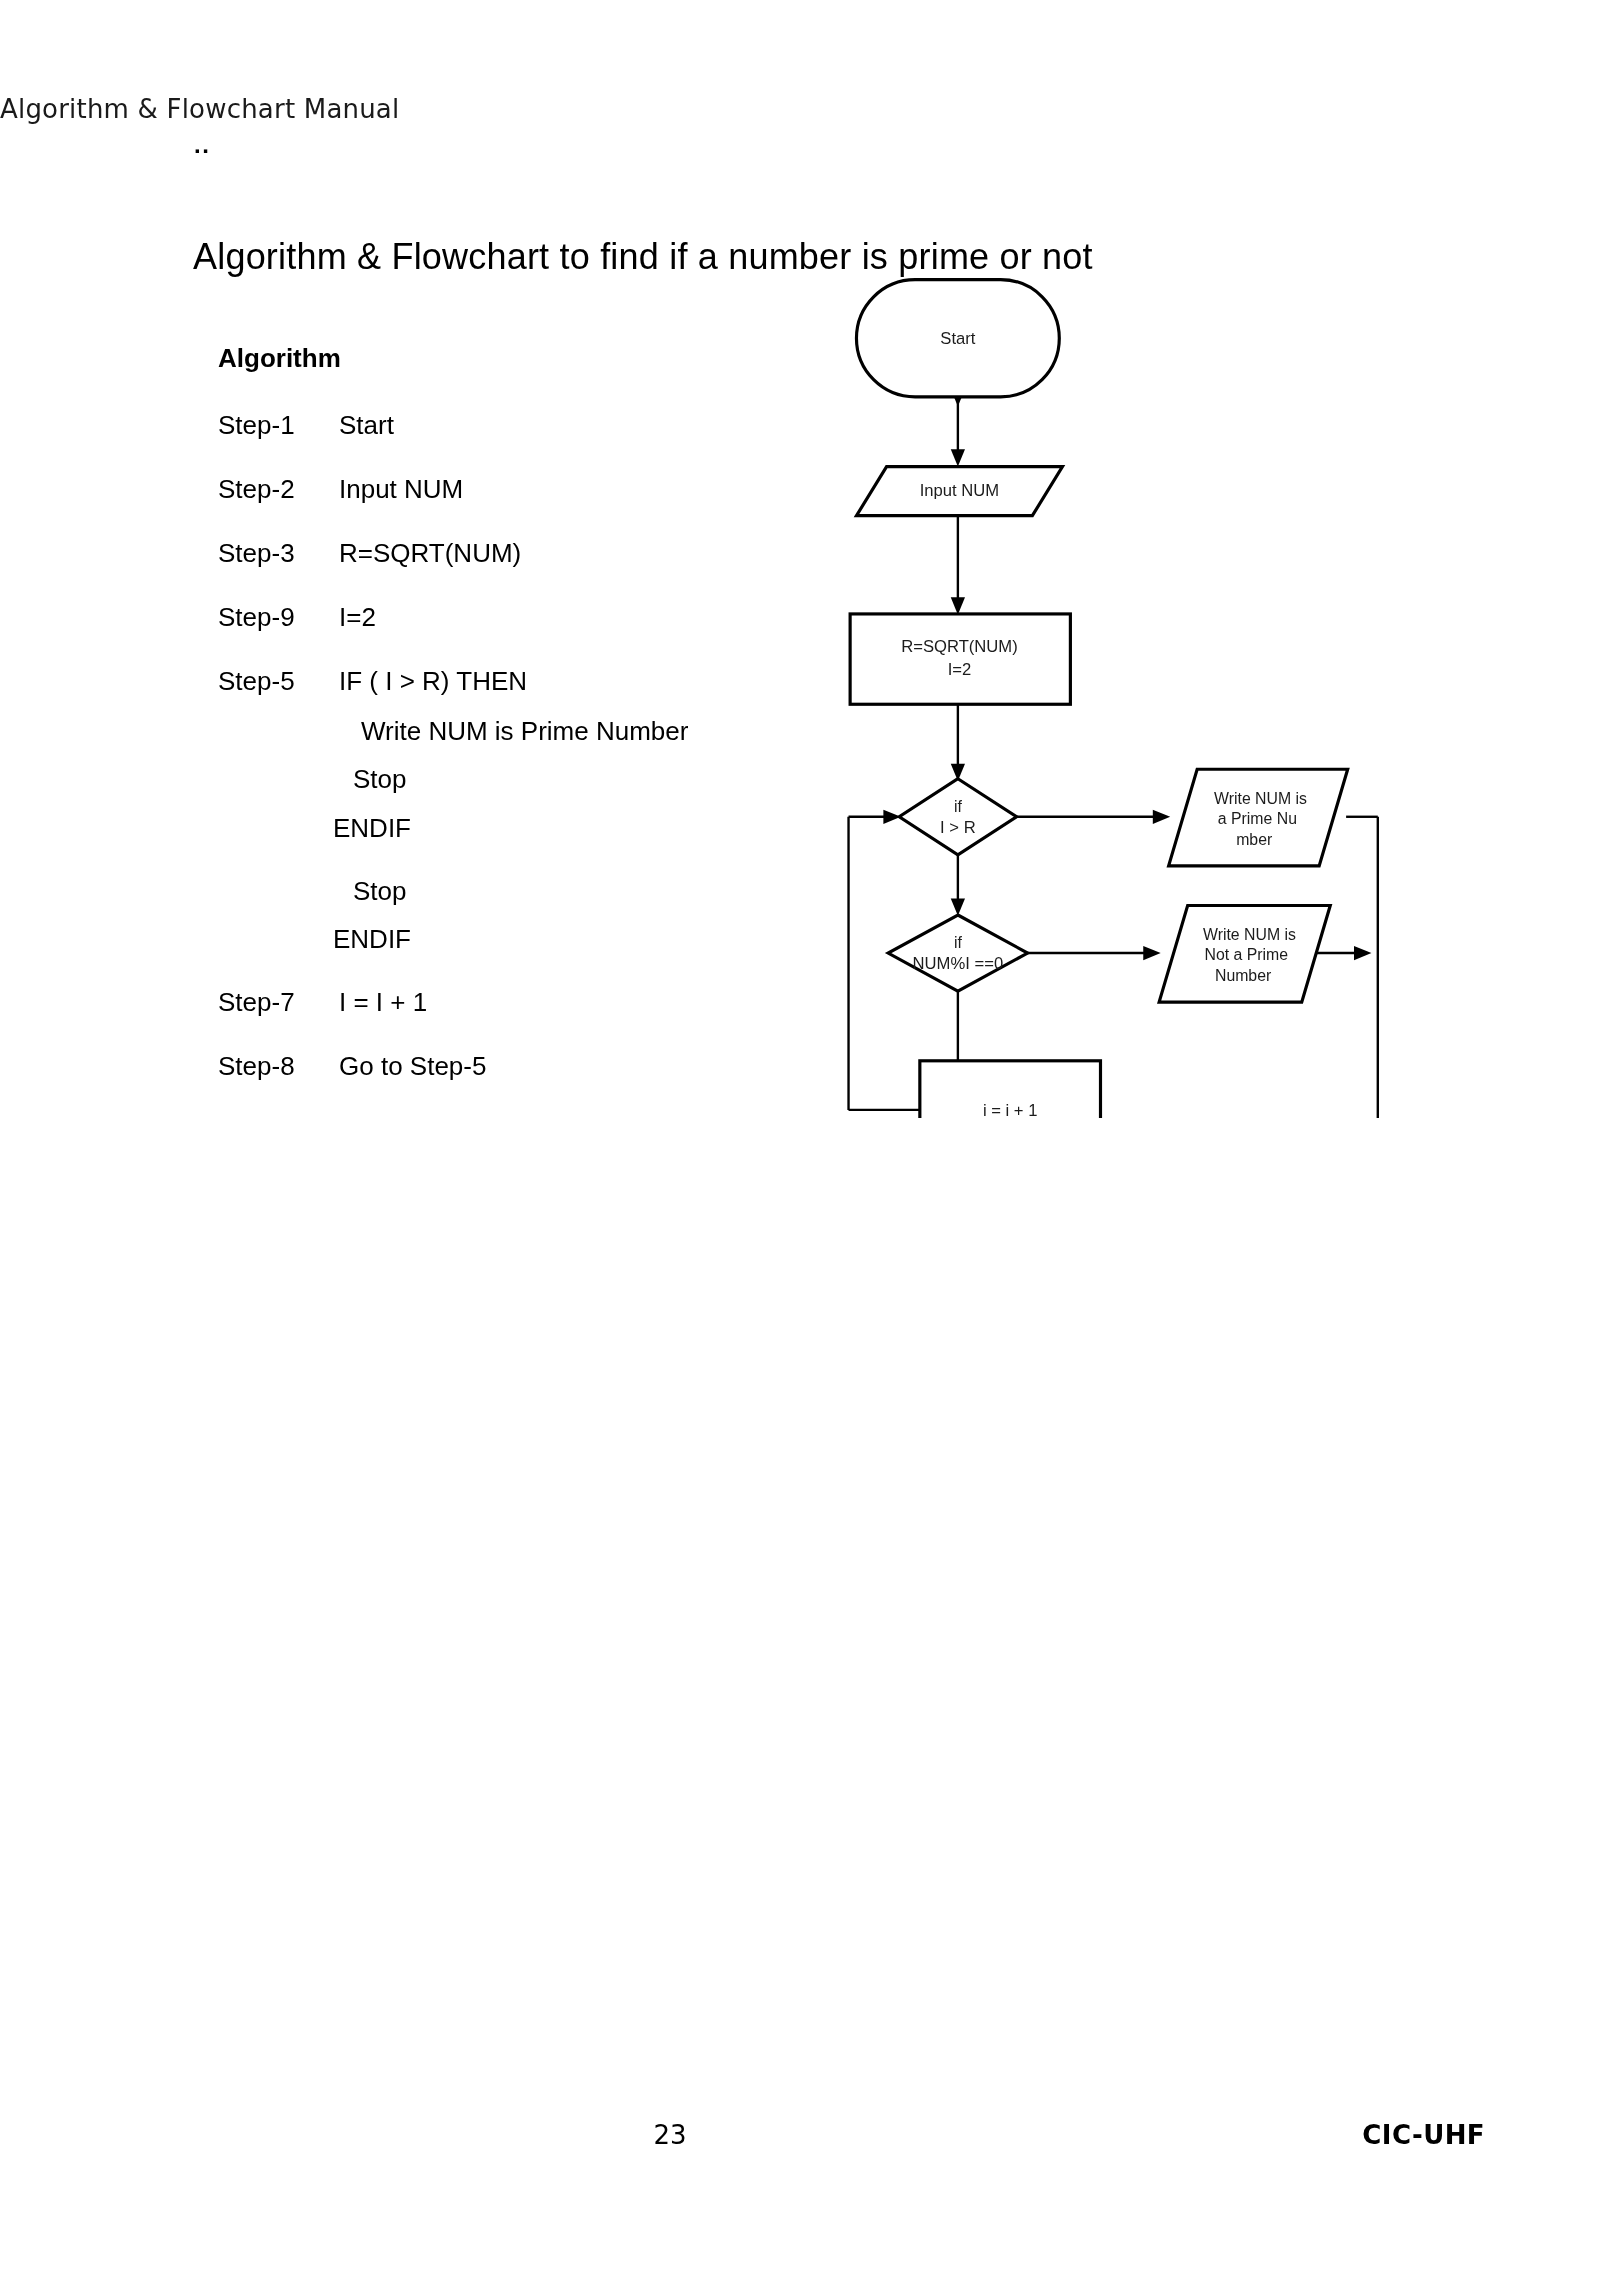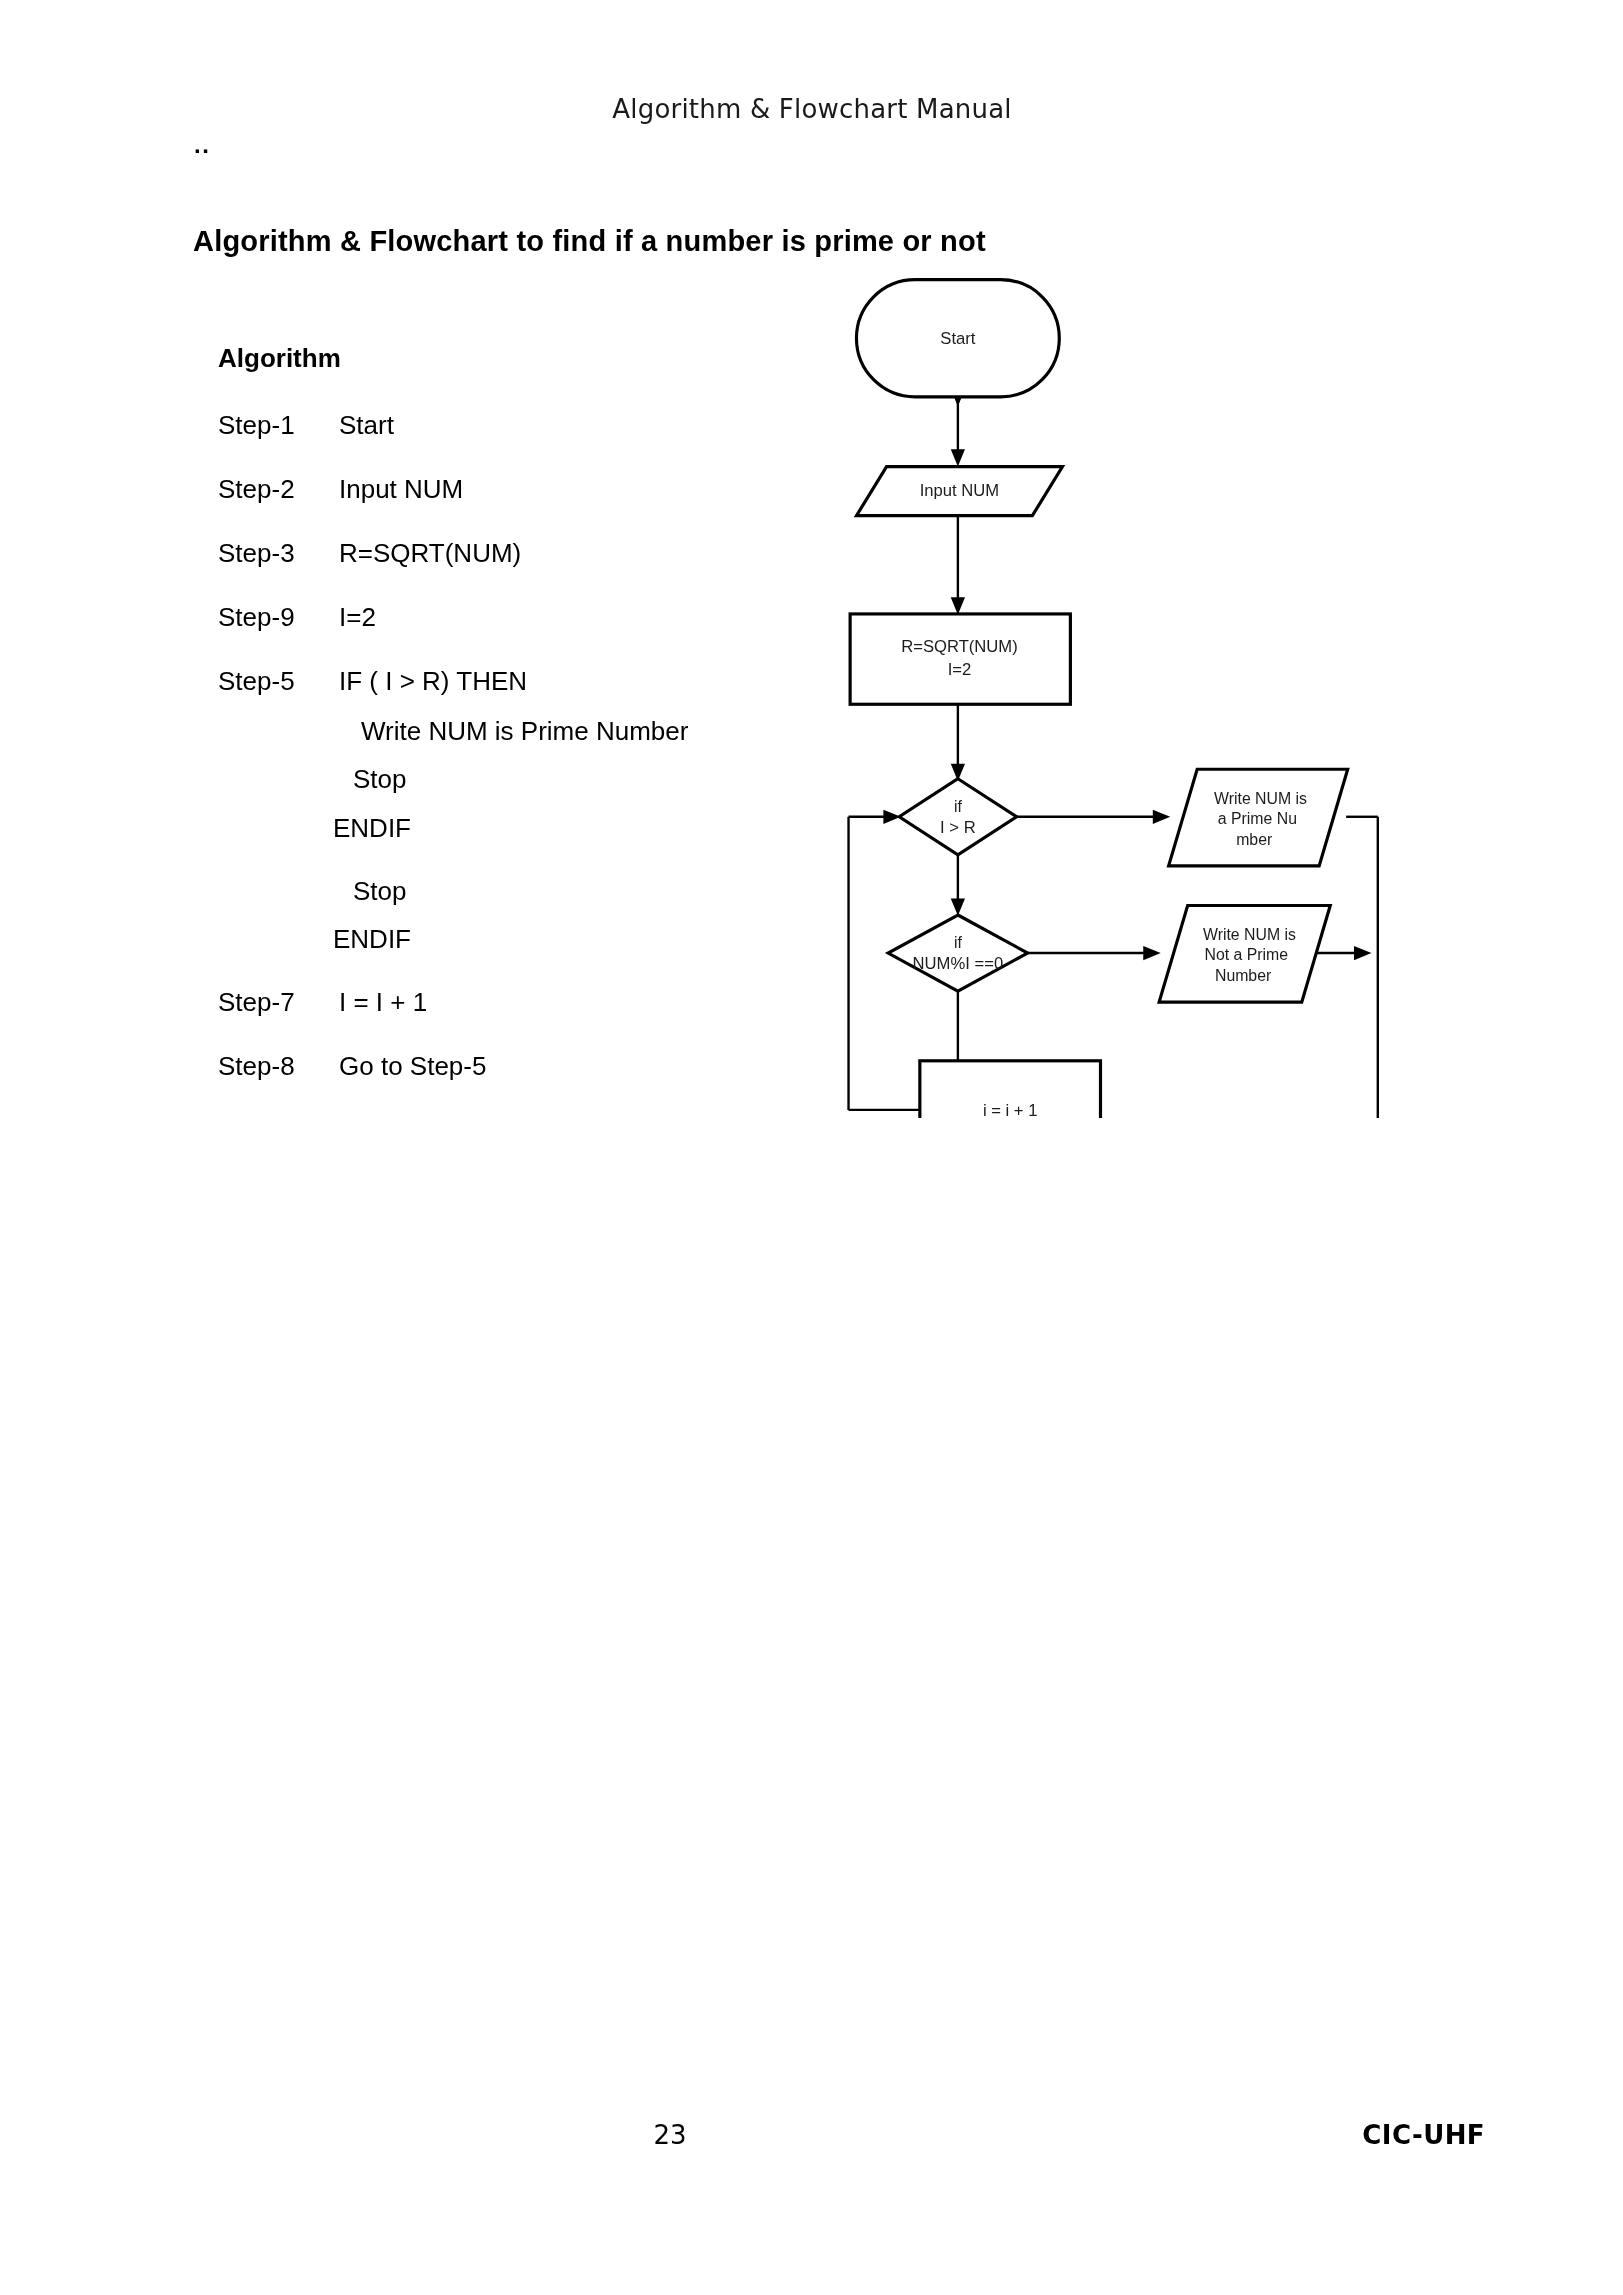--- a/index.html
+++ b/index.html
@@ -19,21 +19,20 @@
     background: #ffffff;
     overflow: hidden;
   }
 
   
   #running-header {
     position: absolute;
     top: 94px;
     left: 0;
     width: 1624px;
-    text-align: center;
     font-family: "DejaVu Sans", sans-serif;
     font-size: 26px;
     letter-spacing: 0.2px;
     color: #1a1a1a;
   }
 
   
   #stray-mark {
     position: absolute;
     top: 133px;
@@ -41,24 +40,24 @@
     font-size: 24px;
     font-weight: bold;
     letter-spacing: 1.6px;
     line-height: 1;
     color: #000;
   }
 
   
   #page-title {
     position: absolute;
-    top: 206px;
+    top: 212px;
     left: 193px;
-    font-size: 29px;
-    font-weight: bold;
+    font-size: 36px;
+    font-weight: normal;
     letter-spacing: 0.2px;
     white-space: nowrap;
   }
 
   
   #algorithm-section {
     position: absolute;
     top: 343px;
     left: 193px;
     width: 571px;

